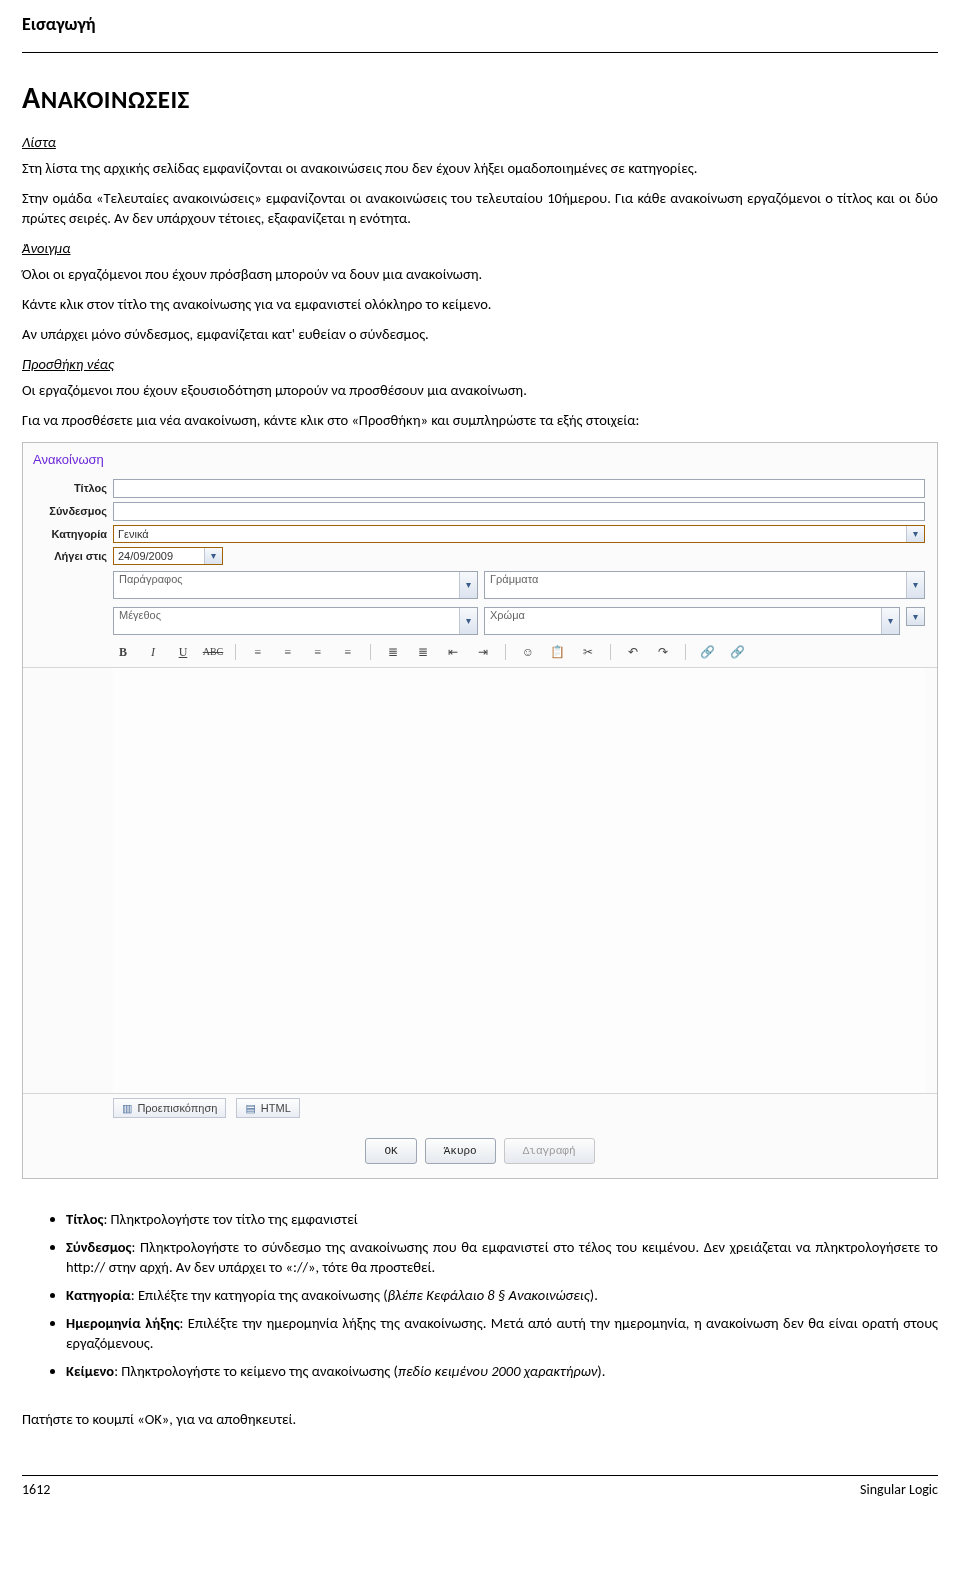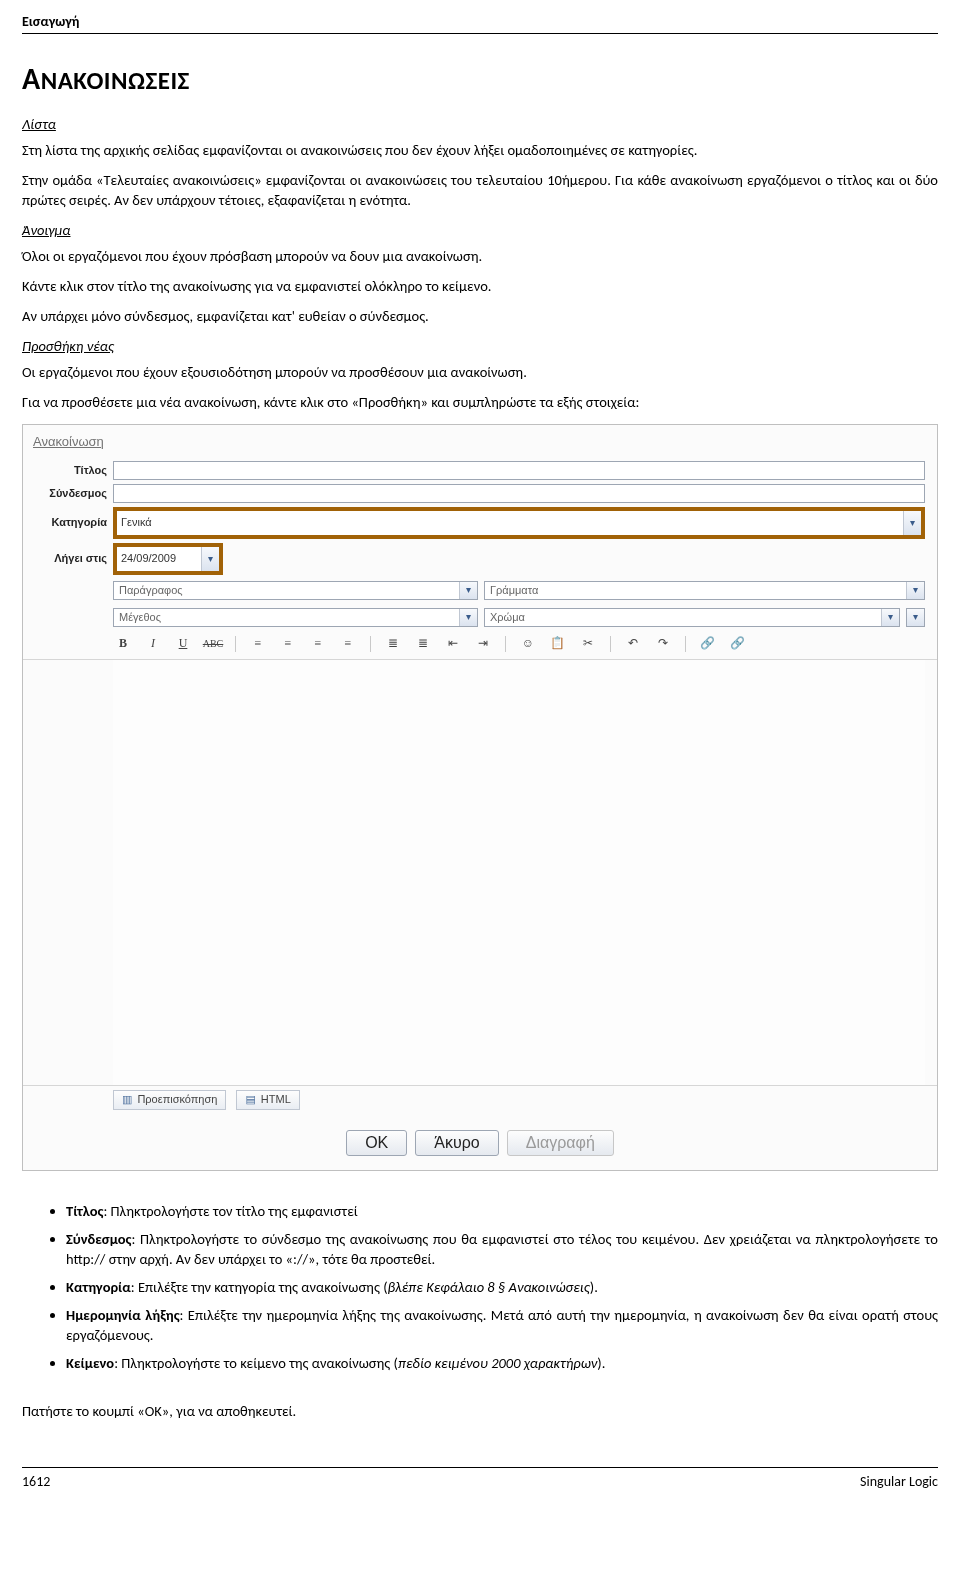--- a/index.html
+++ b/index.html
@@ -8,23 +8,23 @@
     font-size: 14.5px;
     color: #000;
     background: #fff;
     width: 960px;
     margin: 0 auto;
     padding: 12px 22px 14px 22px;
     line-height: 1.38;
   }
   .hdr {
     font-weight: 700;
-    font-size: 14px;
+    font-size: 18px;
     border-bottom: 1px solid #000;
-    padding-bottom: 2px;
+    padding-bottom: 15px;
     margin-bottom: 24px;
   }
   h1.sec {
     font-size: 25px;
     font-weight: 700;
     margin: 10px 0 14px 0;
     letter-spacing: .5px;
   }
   h1.sec .drop { font-size: 30px; }
   .subttl {
@@ -38,43 +38,42 @@
   .panel {
     border: 1px solid #bfbfbf;
     background: #fbfbfb;
     font-family: Tahoma, Verdana, Arial, sans-serif;
     font-size: 11px;
     color: #222;
     margin: 12px 0 30px 0;
   }
   .panel-title {
     padding: 8px 10px;
-    color: #737373;
+    color: #6d28d9;
     font-size: 13px;
-    text-decoration: underline;
   }
   .frow {
     display: flex;
     align-items: center;
     padding: 2px 12px;
     gap: 6px;
   }
   .flabel { width: 72px; text-align: right; font-weight: 700; }
   .tinput {
     flex: 1;
     height: 19px;
     border: 1px solid #9da6b3;
     background: #fff;
   }
   .cbx {
     flex: 1;
     display: flex;
     align-items: center;
-    height: 32px;
-    border: 4px solid #a16207;
+    height: 18px;
+    border: 1px solid #a16207;
     background: #fff;
     position: relative;
   }
   .cbx .val { padding: 0 4px; color: #333; }
   .cbx .arrow {
     margin-left: auto;
     width: 18px;
     height: 100%;
     border-left: 1px solid #c0c7d2;
     background: linear-gradient(#f7f9fc,#dbe3ef);
@@ -85,22 +84,21 @@
   .toolrow {
     padding: 4px 12px 4px 90px;
     display: flex;
     gap: 6px;
   }
   .halfcbx {
     width: 365px;
     display: flex;
     border: 1px solid #9da6b3;
     background: #fff;
-    height: 19px;
-    align-items: center;
+    height: 28px;
   }
   .halfcbx .val { padding: 0 5px; color: #666; }
   .halfcbx .arrow { margin-left: auto; width:18px; height:100%; border-left:1px solid #c0c7d2; background:linear-gradient(#f7f9fc,#dbe3ef); display:flex;align-items:center;justify-content:center;}
   .swatch {
     width: 19px; height: 19px;
     border: 1px solid #9da6b3;
     background: linear-gradient(#f7f9fc,#dbe3ef);
     display:flex;align-items:center;justify-content:center;
     font-size:10px;color:#3a5c8b;
   }
@@ -146,21 +144,21 @@
     justify-content:center;
     padding: 14px 0 14px 0;
   }
   .pbtn {
     height:22px;
     border:1px solid #9da6b3;
     border-radius:3px;
     background:linear-gradient(#fdfdfd,#e5e9ef);
     padding:12px 18px;
     display:flex;align-items:center;justify-content:center;
-    font-size:16px;color:#222;
+    font-size:11px;color:#222;font-family:Liberation Mono, monospace;
   }
   .pbtn.dis { color:#9a9a9a; border-color:#c7c7c7; }
 
   ul.bul { list-style: disc; padding-left: 44px; }
   ul.bul li { margin: 8px 0; text-align: justify; }
   ul.bul li .b { font-weight:700; }
   .it { font-style: italic; }
 
   .ftr {
     margin-top: 46px;

